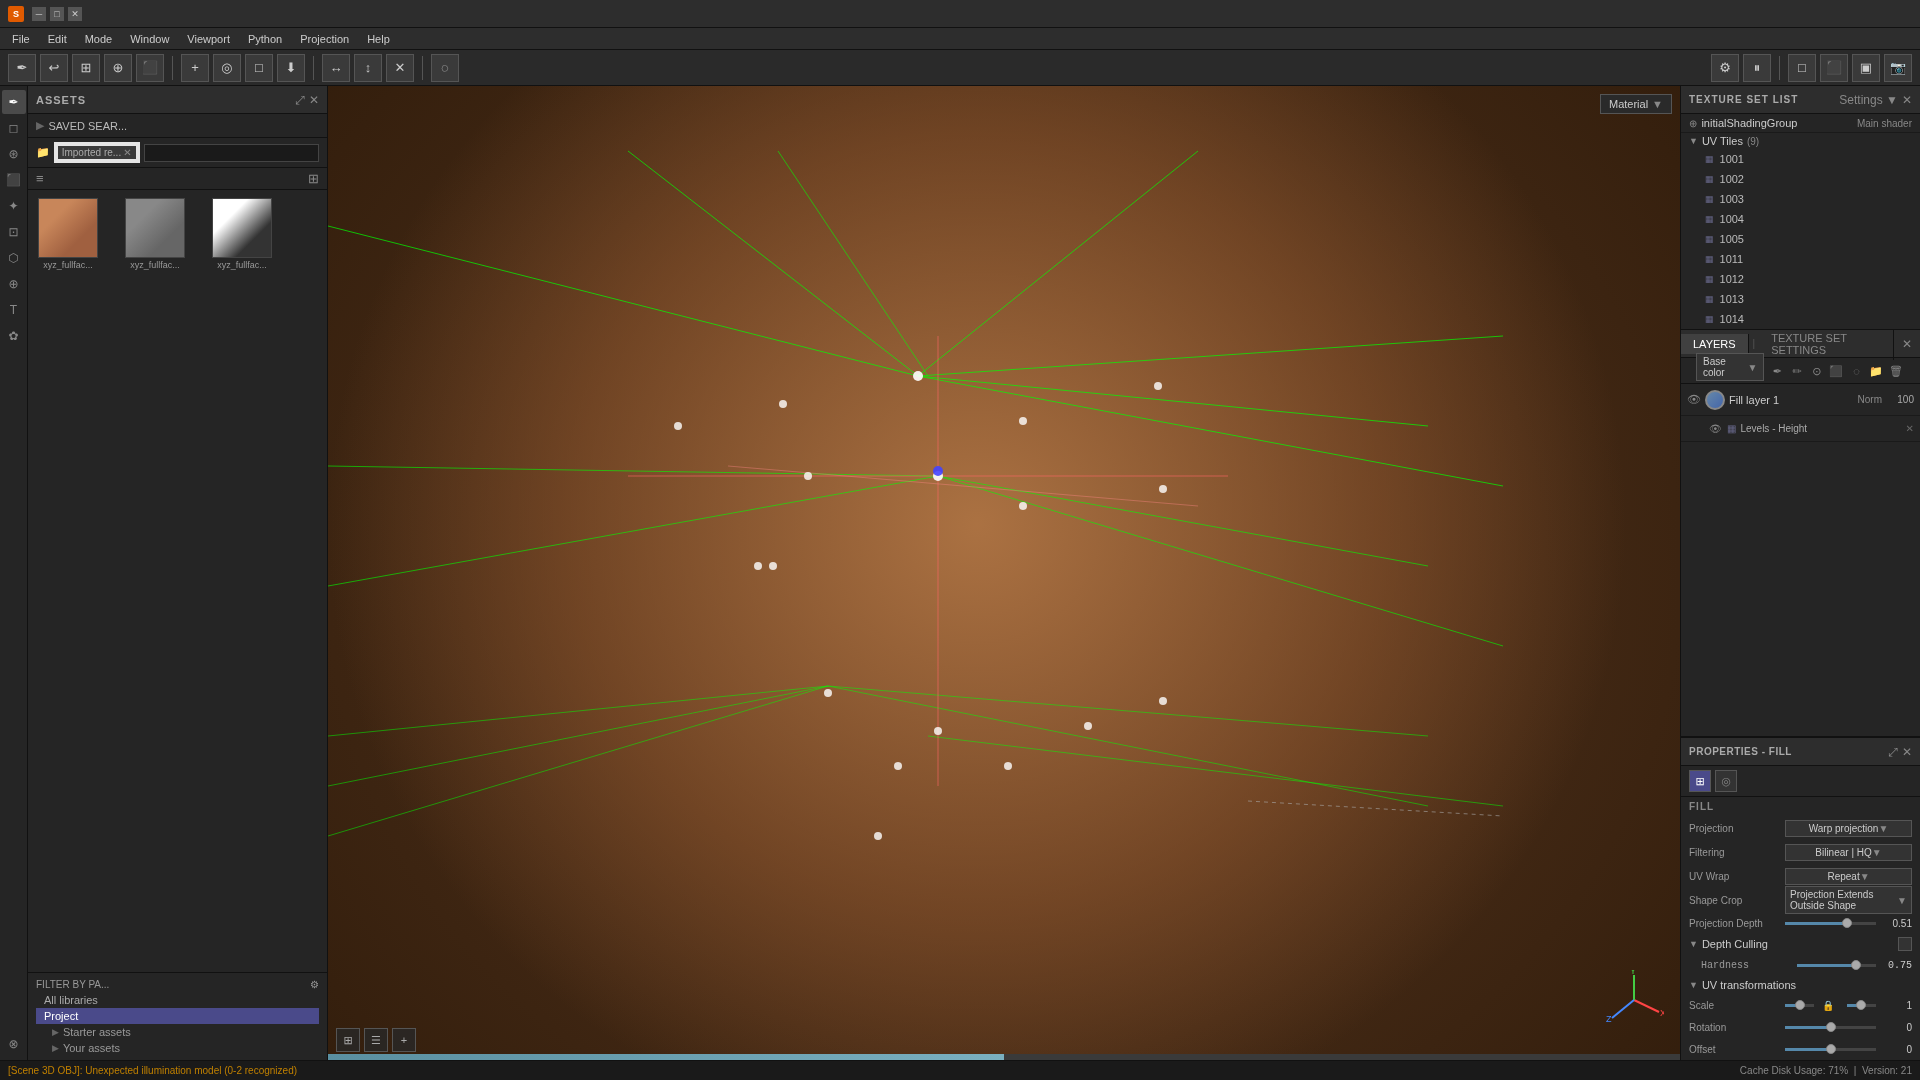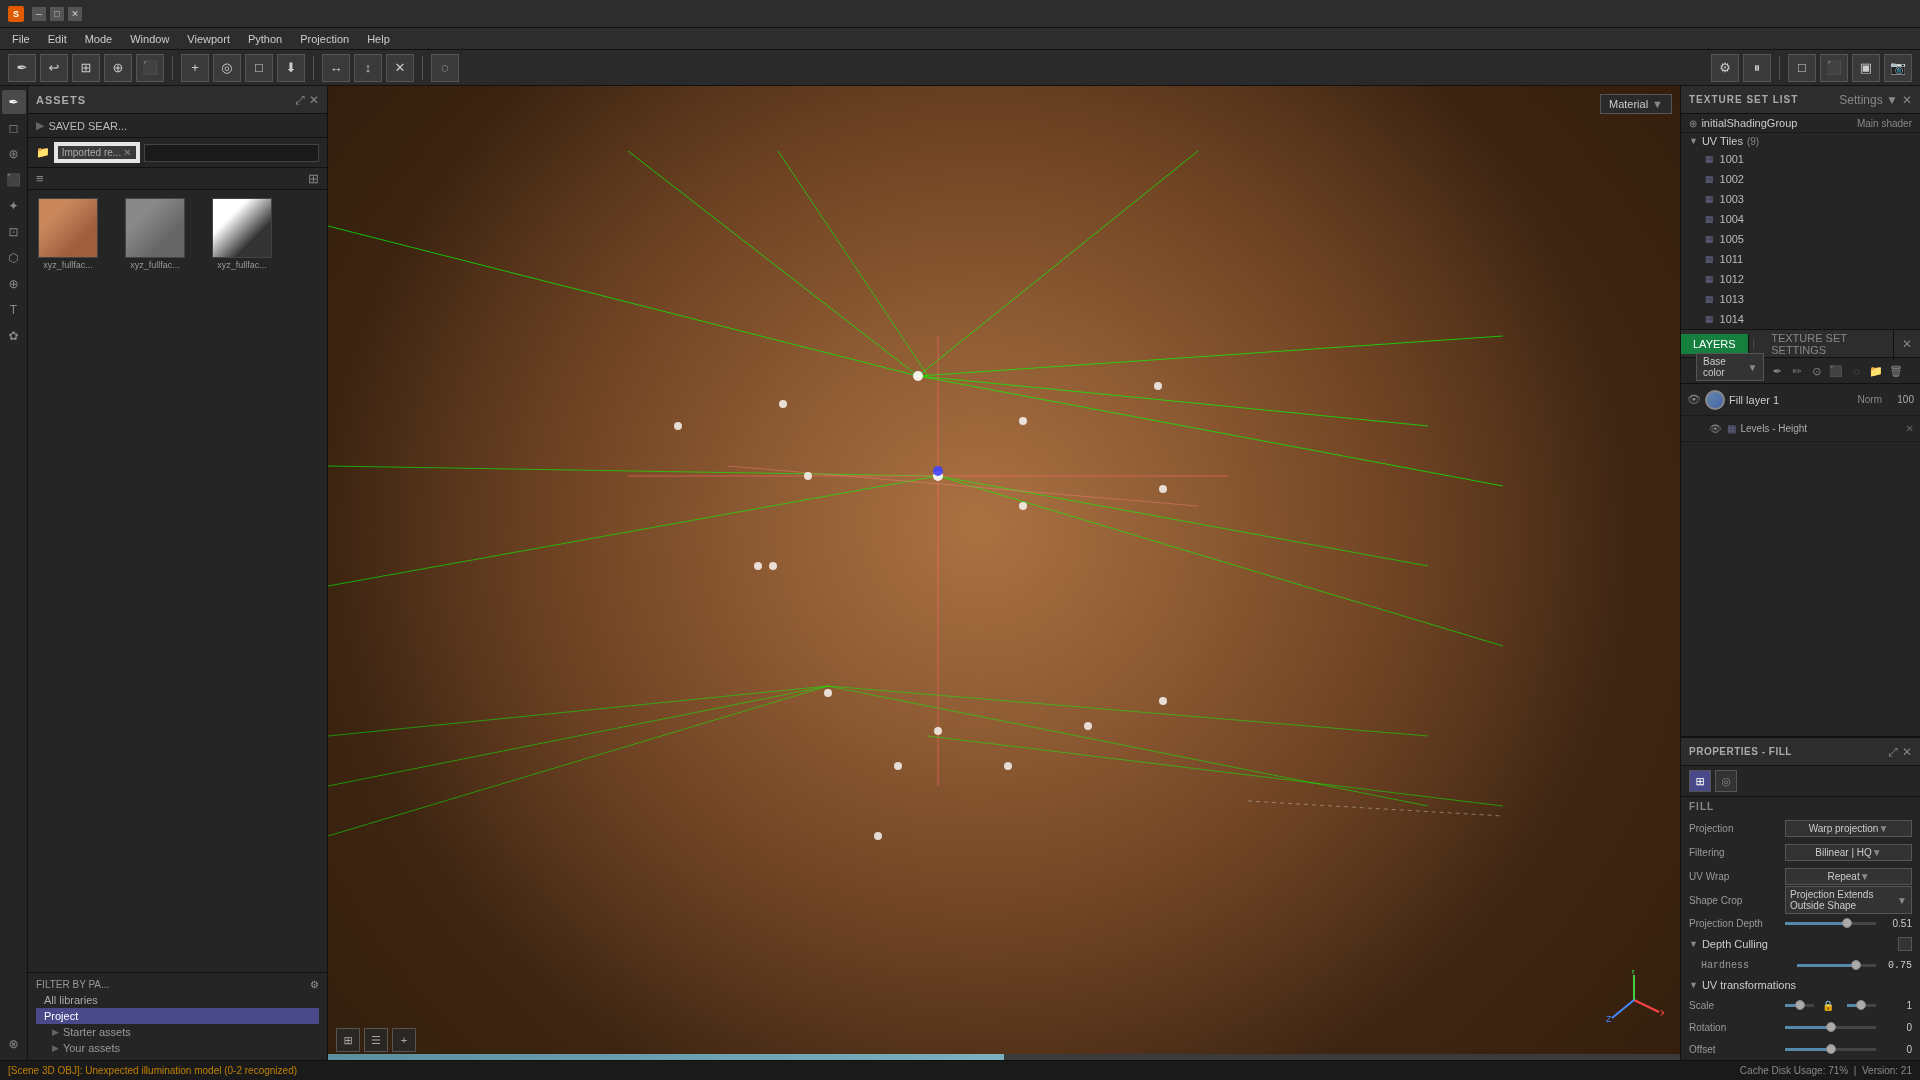--- a/index.html
+++ b/index.html
@@ -411,21 +411,21 @@
       border-bottom: 1px solid #111;
       flex-shrink: 0;
     }
     .layers-tab {
       padding: 4px 12px;
       cursor: pointer;
       font-size: 11px;
       color: #888;
       border-right: 1px solid #111;
     }
-    .layers-tab.active { color: #fff; background: #15803d; }
+    .layers-tab.active { color: #fff; background: #404040; }
     #layers-toolbar {
       display: flex;
       align-items: flex-end;
       padding: 2px 15px;
       gap: 2px;
       border-bottom: 1px solid #111;
       height: 26px;
       flex-shrink: 0;
     }
     .layer-tool-btn {

